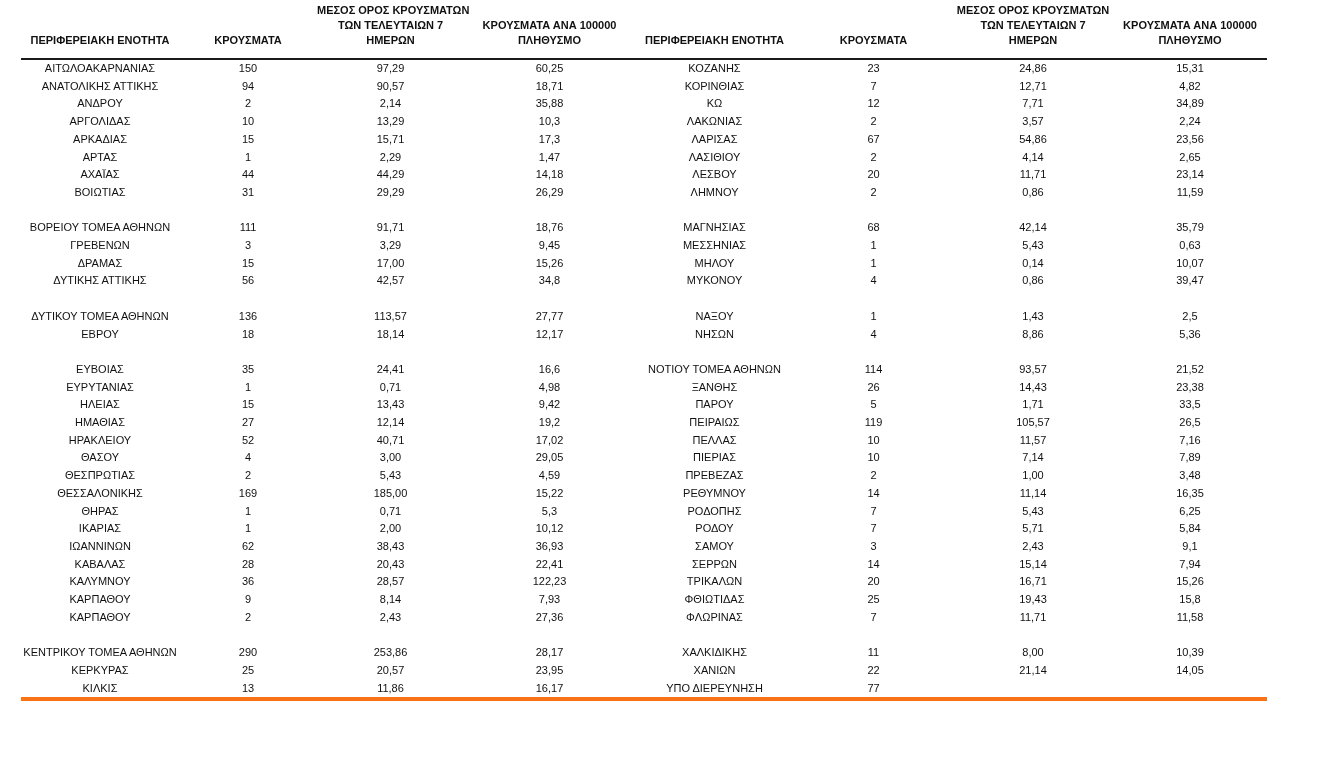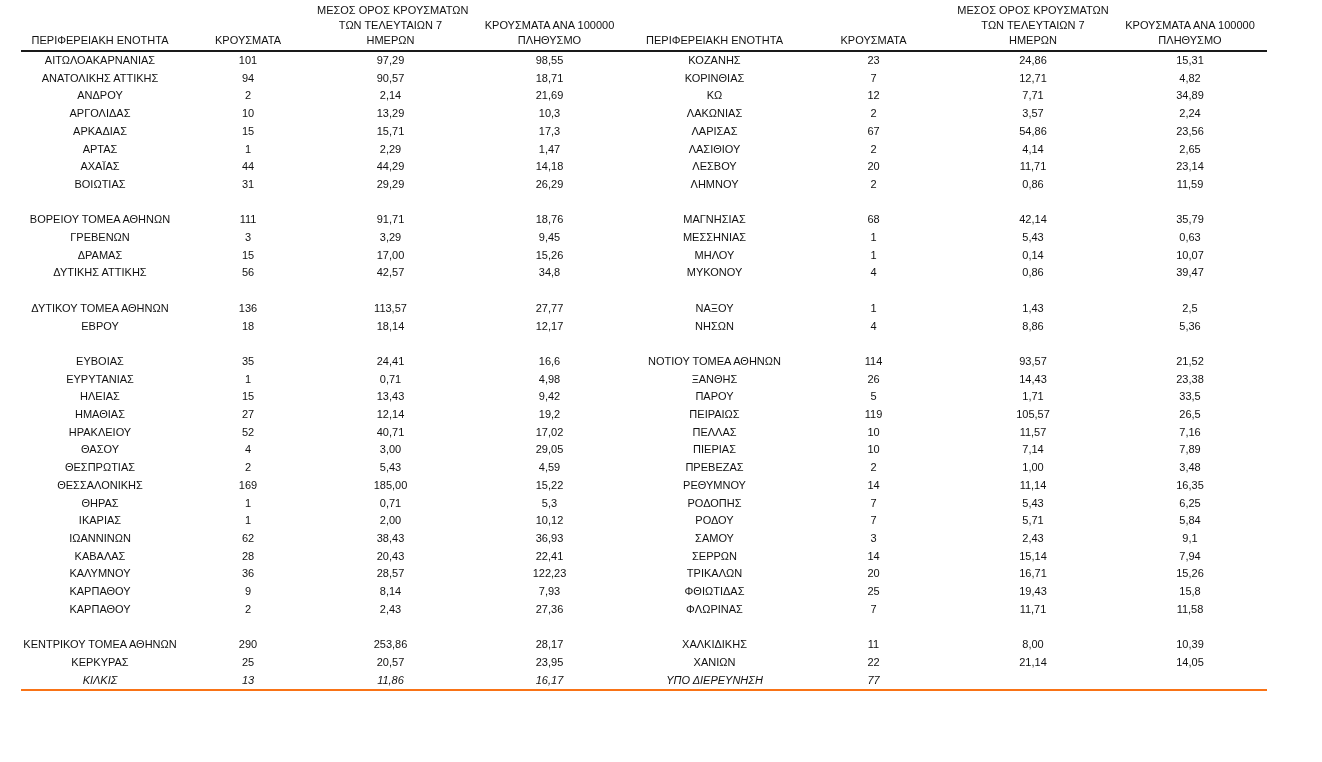--- a/index.html
+++ b/index.html
@@ -24,33 +24,32 @@
   }
   table.cases th,
   table.cases td {
     padding: 0;
     text-align: center;
     white-space: nowrap;
     overflow: visible;
     font-size: 11px;
   }
   table.cases thead th {
-    font-weight: normal;
+    font-weight: bold;
     vertical-align: bottom;
     line-height: 15px;
-    padding-bottom: 2px;
+    padding-bottom: 10px;
     border-bottom: 2px solid #1a1a1a;
   }
   table.cases tbody td {
     height: 17.7px;
     line-height: 17.7px;
   }
   table.cases tbody tr:last-child td {
-    border-bottom: 2px solid #f97316;
-    font-style: italic;
+    border-bottom: 4px solid #f97316;
   }
 </style>
 </head>
 <body>
 
 <div class="sheet">
   <table class="cases">
     <colgroup>
       <col style="width:158px">
       <col style="width:138px">
@@ -83,43 +82,43 @@
         </th>
         <th>
           <div>ΚΡΟΥΣΜΑΤΑ ΑΝΑ 100000</div>
           <div>ΠΛΗΘΥΣΜΟ</div>
         </th>
       </tr>
     </thead>
     <tbody>
         <tr>
           <td>ΑΙΤΩΛΟΑΚΑΡΝΑΝΙΑΣ</td>
-          <td>101</td>
+          <td>150</td>
           <td>97,29</td>
-          <td>98,55</td>
+          <td>60,25</td>
           <td>ΚΟΖΑΝΗΣ</td>
           <td>23</td>
           <td>24,86</td>
           <td>15,31</td>
         </tr>
         <tr>
           <td>ΑΝΑΤΟΛΙΚΗΣ ΑΤΤΙΚΗΣ</td>
           <td>94</td>
           <td>90,57</td>
           <td>18,71</td>
           <td>ΚΟΡΙΝΘΙΑΣ</td>
           <td>7</td>
           <td>12,71</td>
           <td>4,82</td>
         </tr>
         <tr>
           <td>ΑΝΔΡΟΥ</td>
           <td>2</td>
           <td>2,14</td>
-          <td>21,69</td>
+          <td>35,88</td>
           <td>ΚΩ</td>
           <td>12</td>
           <td>7,71</td>
           <td>34,89</td>
         </tr>
         <tr>
           <td>ΑΡΓΟΛΙΔΑΣ</td>
           <td>10</td>
           <td>13,29</td>
           <td>10,3</td>

